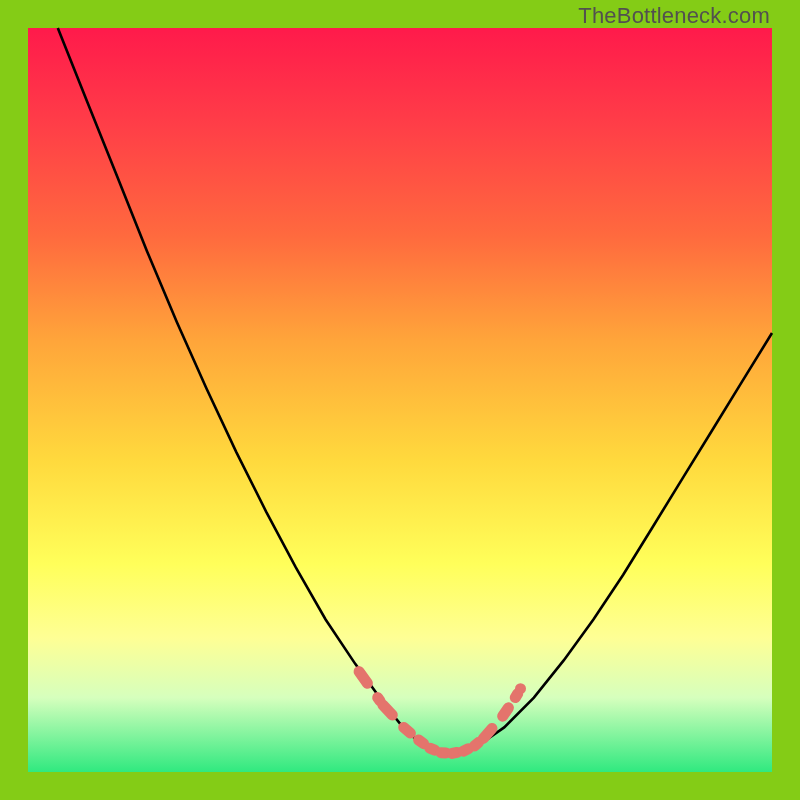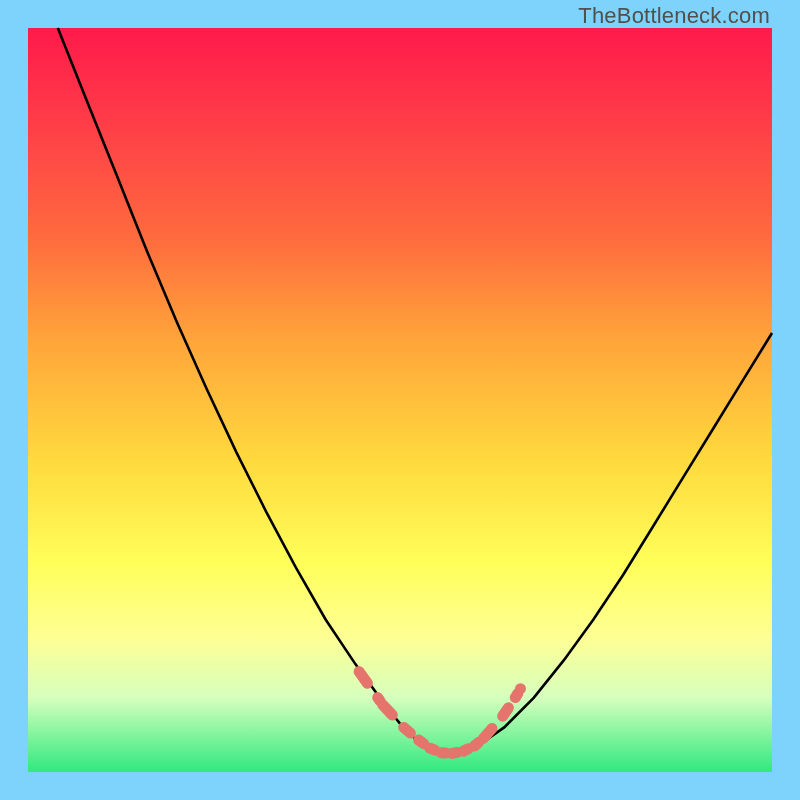--- a/index.html
+++ b/index.html
@@ -9,21 +9,21 @@
     height: 800px;
     overflow: hidden;
     background: #000;
     font-family: Arial, Helvetica, sans-serif;
   }
   .frame {
     position: absolute;
     top: 0; left: 0;
     width: 800px;
     height: 800px;
-    background: #7dd3fc;
+    background: #84cc16;
   }
   .plot-area {
     position: absolute;
     top: 28px;
     left: 28px;
     width: 744px;   
     height: 744px;
     
     background: linear-gradient(
       to bottom,

